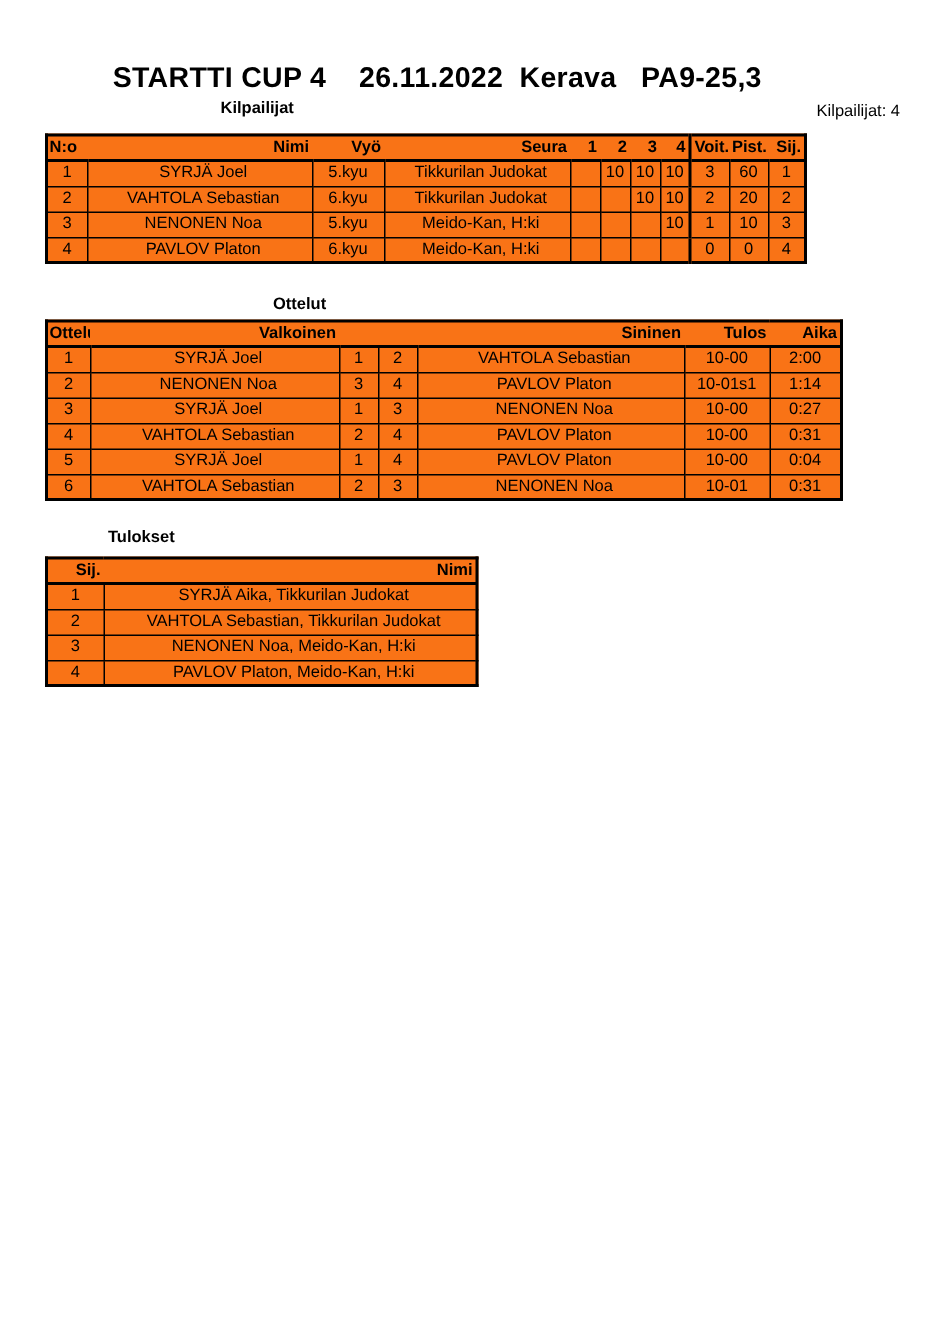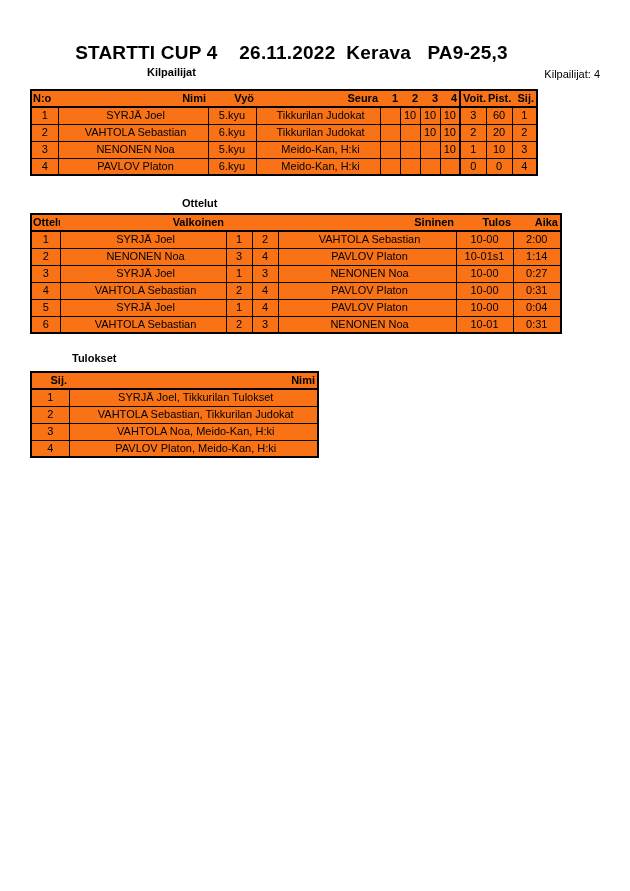--- a/index.html
+++ b/index.html
@@ -228,28 +228,28 @@
   </colgroup>
   <thead>
     <tr>
       <th>Sij.</th>
       <th>Nimi</th>
     </tr>
   </thead>
   <tbody>
     <tr>
       <td>1</td>
-      <td class="nm">SYRJÄ Joel, Tikkurilan Tulokset</td>
+      <td class="nm">SYRJÄ Aika, Tikkurilan Judokat</td>
     </tr>
     <tr>
       <td>2</td>
       <td class="nm">VAHTOLA Sebastian, Tikkurilan Judokat</td>
     </tr>
     <tr>
       <td>3</td>
-      <td class="nm">VAHTOLA Noa, Meido-Kan, H:ki</td>
+      <td class="nm">NENONEN Noa, Meido-Kan, H:ki</td>
     </tr>
     <tr>
       <td>4</td>
       <td class="nm">PAVLOV Platon, Meido-Kan, H:ki</td>
     </tr>
   </tbody>
 </table>
 
 </body></html>

